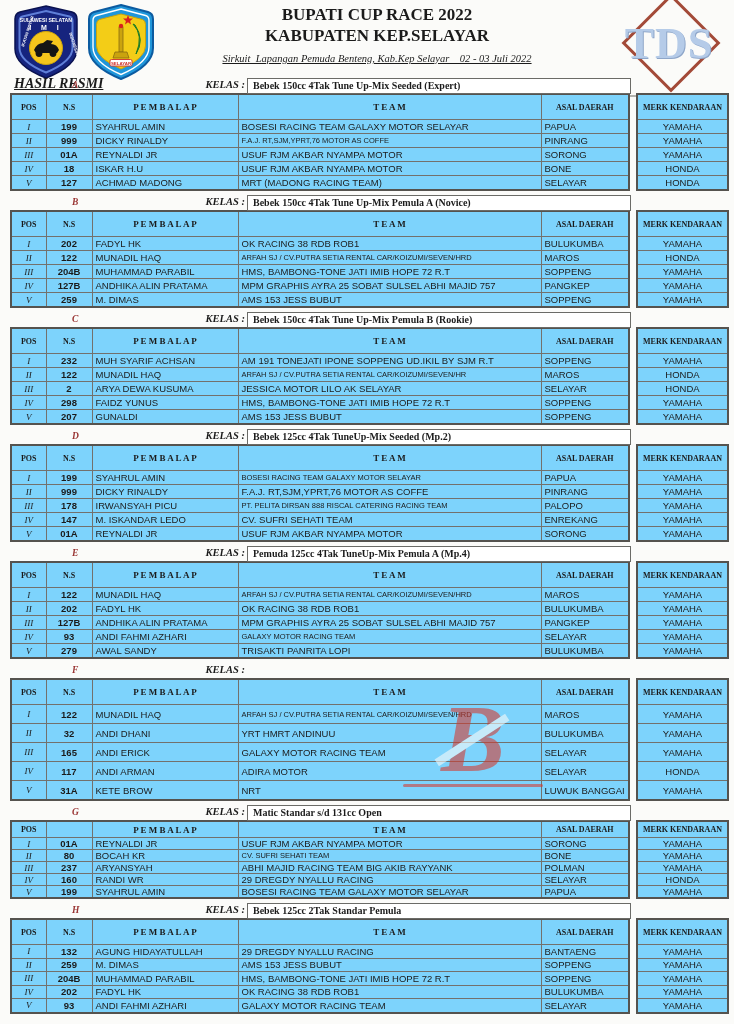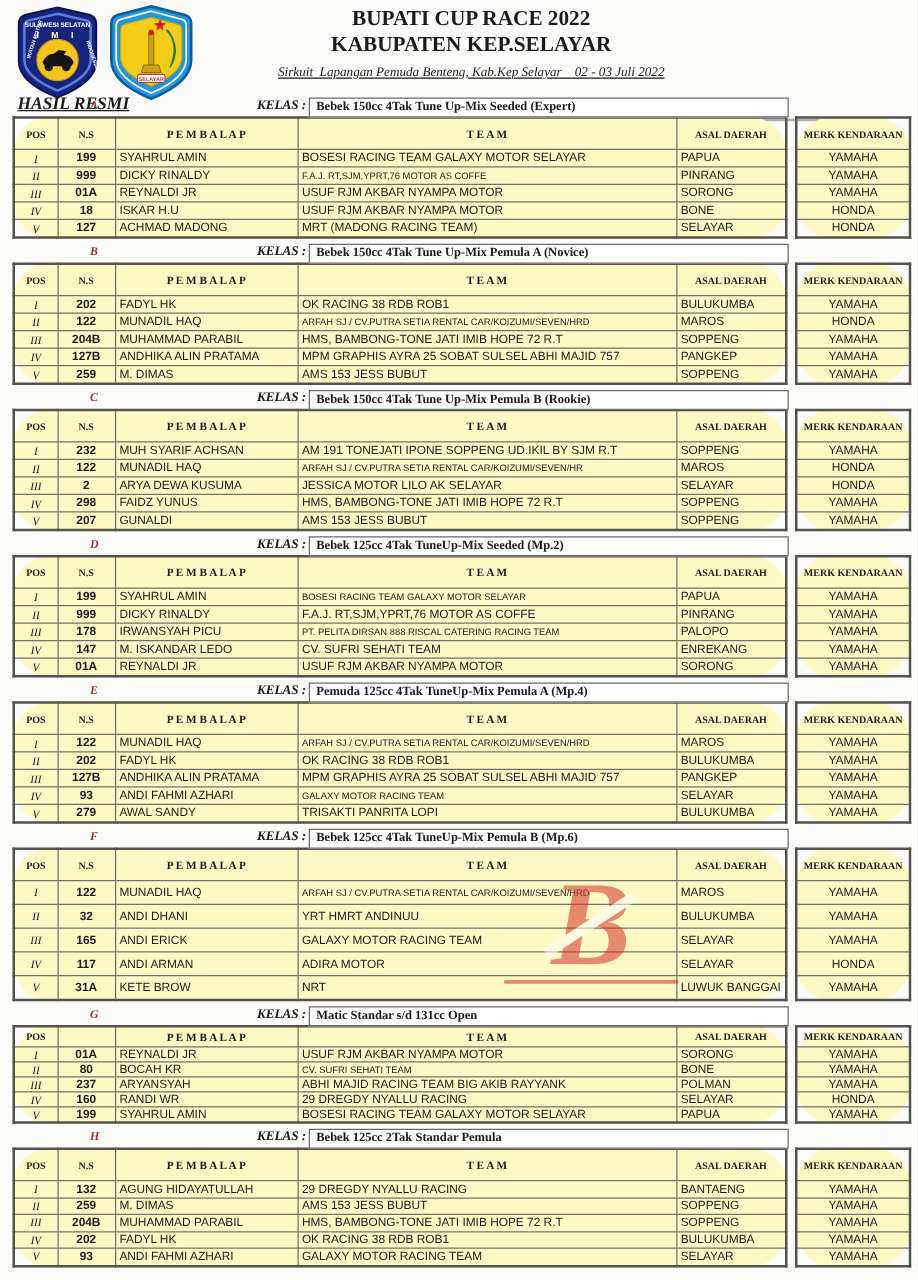--- a/index.html
+++ b/index.html
@@ -33,21 +33,21 @@
   .kelas-row { position:relative; height:15px; }
   .class-letter { position:absolute; left:62px; top:2px; color:var(--letter_red);
                   font-family:"Liberation Serif", serif; font-style:italic; font-weight:bold; font-size:9.5px; }
   .kelas-label { position:absolute; left:140px; width:95px; text-align:right;
                  font-family:"Liberation Serif", serif; font-style:italic; font-weight:bold; font-size:10.5px; top:1px; }
   .kelas-name { position:absolute; left:237px; top:0; width:372px; height:12px; line-height:12px;
                 border:1px solid #6b6b67; background:#fff; padding:1px 5px;
                 font-family:"Liberation Serif", serif; font-weight:bold; font-size:10px;
                 white-space:nowrap; overflow:hidden; }
   .tables-row { display:flex; gap:6px; }
-  table { border-collapse:collapse; table-layout:fixed; background:#fef9c3;border-radius:32px; }
+  table { border-collapse:collapse; table-layout:fixed; background:#7dd3fc; }
   .main-table { width:618px; border:2px solid #55534f; }
   .merk-table { width:93px; border:2px solid #55534f; }
   th, td { border:1px solid #73716c; overflow:hidden; white-space:nowrap; }
   thead th { height:24px; font-family:"Liberation Serif", serif; font-weight:bold;
              font-size:8px; text-align:center; padding:0 1px; }
   .th-pembalap, .th-team { font-size:9px;text-align:center; }
   tbody td { height:13px; font-size:9.5px; padding:0 3px; }
   .c-pos { text-align:center; font-family:"Liberation Serif", serif; font-style:italic; font-size:9px; }
   .c-ns  { text-align:center; font-weight:bold; }
   .c-team.small { font-size:7.5px; }
@@ -102,20 +102,24 @@
       <rect x="26" y="55.5" width="22" height="6.5" rx="1.5" fill="#ffffff" stroke="#d03028" stroke-width="0.9"></rect>
       <text x="37" y="60.7" font-size="4.4" fill="#d03028" text-anchor="middle" font-weight="bold" font-family="sans-serif">SELAYAR</text>
     </svg>
 
     <div class="title-block">
       <div class="title-line">BUPATI CUP RACE 2022</div>
       <div class="title-line">KABUPATEN KEP.SELAYAR</div>
       <div class="circuit">Sirkuit  Lapangan Pemuda Benteng, Kab.Kep Selayar    02 - 03 Juli 2022</div>
     </div>
 
+    <div class="tds-logo">
+      <div class="tds-diamond"></div>
+      <div class="tds-text">TDS</div>
+    </div>
 
     <div class="hasil-resmi">HASIL RESMI</div>
   </header>
 
   <div class="top-rule"></div>
 
   <main id="tables">
   <section class="class-block">
     <div class="kelas-row">
       <span class="class-letter">A</span>
@@ -558,21 +562,20 @@
               </tr>
             </tbody>
       </table>
     </div>
   </section>
 
   <section class="class-block">
     <div class="kelas-row">
       <span class="class-letter">F</span>
       <span class="kelas-label">KELAS :</span>
-      <div class="kelas-name">Bebek 125cc 4Tak TuneUp-Mix Pemula B (Mp.6)</div>
     </div>
     <div class="tables-row">
       <table class="main-table">
         <colgroup>
               <col style="width:35px">
               <col style="width:46px">
               <col style="width:146px">
               <col style="width:303px">
               <col style="width:88px">
             </colgroup>

